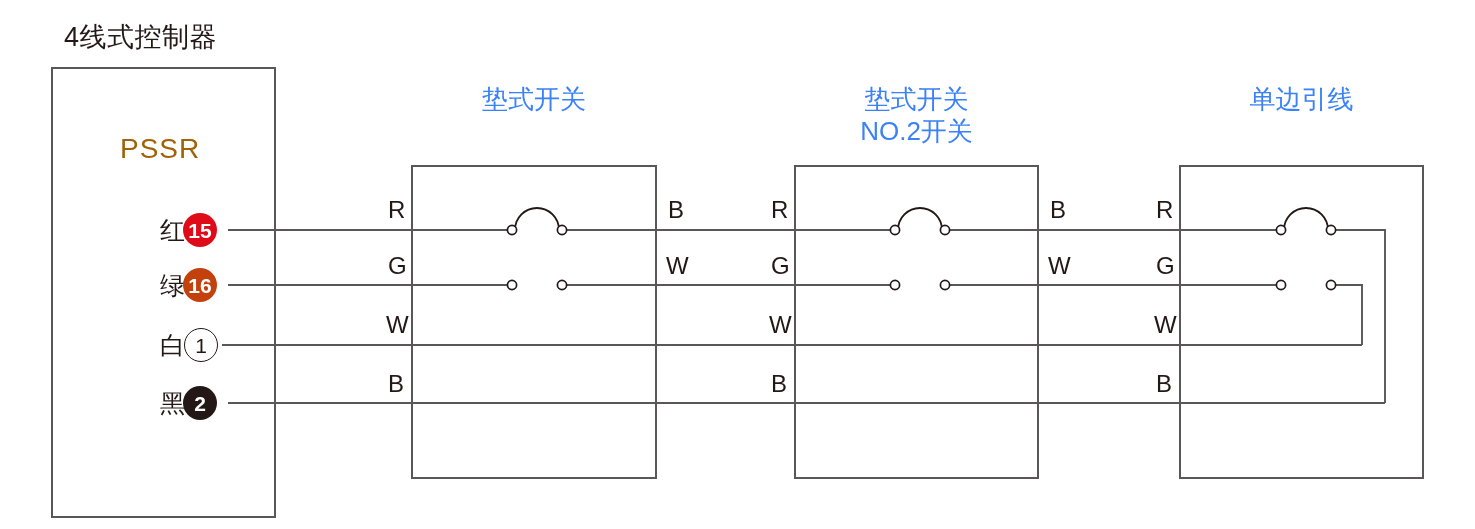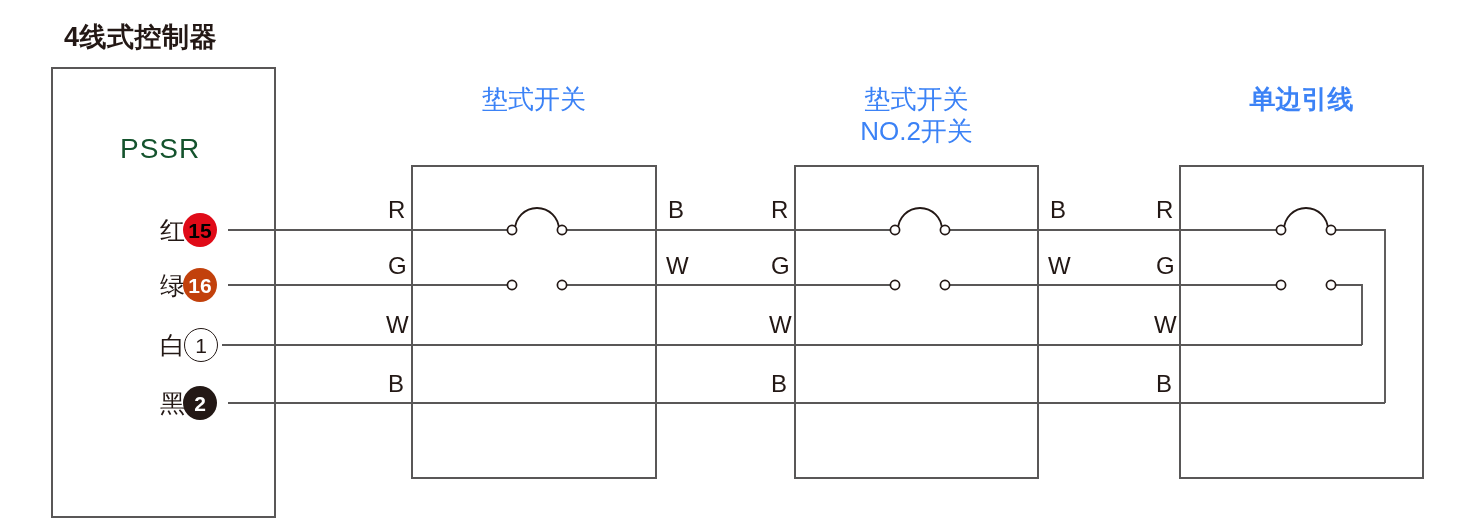--- a/index.html
+++ b/index.html
@@ -32,21 +32,21 @@
   .box-title {
     font-size: 26px;
     line-height: 32px;
     color: #3b82f6;
     text-align: center;
     white-space: nowrap;
   }
   .pssr-label {
     font-size: 28px;
     letter-spacing: 1px;
-    color: #14532d;
+    color: #a16207;
     white-space: nowrap;
   }
   .wire-letter {
     font-size: 24px;
     line-height: 1;
     color: #231815;
     white-space: nowrap;
   }
   .term-cn {
     font-size: 25px;
@@ -61,21 +61,21 @@
     height: 34px;
     border-radius: 50%;
     display: flex;
     align-items: center;
     justify-content: center;
     font-size: 21px;
     font-weight: 700;
     line-height: 1;
     box-sizing: border-box;
   }
-  .term-dot.red   { background: #e00b18; color: #000000; }
+  .term-dot.red   { background: #e00b18; color: #ffffff; }
   .term-dot.green { background: #c2410c; color: #ffffff; }
   .term-dot.white { background: #ffffff; color: #231815; border: 1.6px solid #231815; font-weight: 400; }
   .term-dot.black { background: #231815; color: #ffffff; }
 
   
   #wire-layer {
     position: absolute;
     left: 0; top: 0;
     width: 1475px;
     height: 529px;
@@ -139,21 +139,21 @@
     <circle class="contact" cx="895" cy="285" r="4.6"></circle>
     <circle class="contact" cx="945" cy="285" r="4.6"></circle>
     <circle class="contact" cx="1281" cy="285" r="4.6"></circle>
     <circle class="contact" cx="1331" cy="285" r="4.6"></circle>
 
     <path class="wire" d="M222,345 H1362"></path>
 
     <path class="wire" d="M228,403 H1385"></path>
   </svg>
 
-  <div class="abs title-cn" style="left:64px; top:24px;font-weight:bold;">4线式控制器</div>
+  <div class="abs title-cn" style="left:64px; top:24px;">4线式控制器</div>
 
   <div class="abs pssr-label" style="left:120px; top:133px;">PSSR</div>
 
   <div class="abs" style="left:160px; top:213px; display:flex; align-items:center; gap:0px;">
     <span class="term-cn" style="margin-right:-2px;">红</span>
     <span class="term-dot red">15</span>
   </div>
 
   <div class="abs" style="left:160px; top:268px; display:flex; align-items:center; gap:0px;">
     <span class="term-cn" style="margin-right:-2px;">绿</span>
@@ -186,21 +186,21 @@
     <div>垫式开关</div>
     <div>NO.2开关</div>
   </div>
   <div class="abs wire-letter" style="left:771px; top:198px;">R</div>
   <div class="abs wire-letter" style="left:771px; top:254px;">G</div>
   <div class="abs wire-letter" style="left:769px; top:313px;">W</div>
   <div class="abs wire-letter" style="left:771px; top:372px;">B</div>
   <div class="abs wire-letter" style="left:1050px; top:198px;">B</div>
   <div class="abs wire-letter" style="left:1048px; top:254px;">W</div>
 
-  <div class="abs box-title" style="left:1168px; top:83px; width:267px;font-weight:bold;">
+  <div class="abs box-title" style="left:1168px; top:83px; width:267px;">
     <div>单边引线</div>
   </div>
   <div class="abs wire-letter" style="left:1156px; top:198px;">R</div>
   <div class="abs wire-letter" style="left:1156px; top:254px;">G</div>
   <div class="abs wire-letter" style="left:1154px; top:313px;">W</div>
   <div class="abs wire-letter" style="left:1156px; top:372px;">B</div>
 
 </div>
 
 </body></html>

